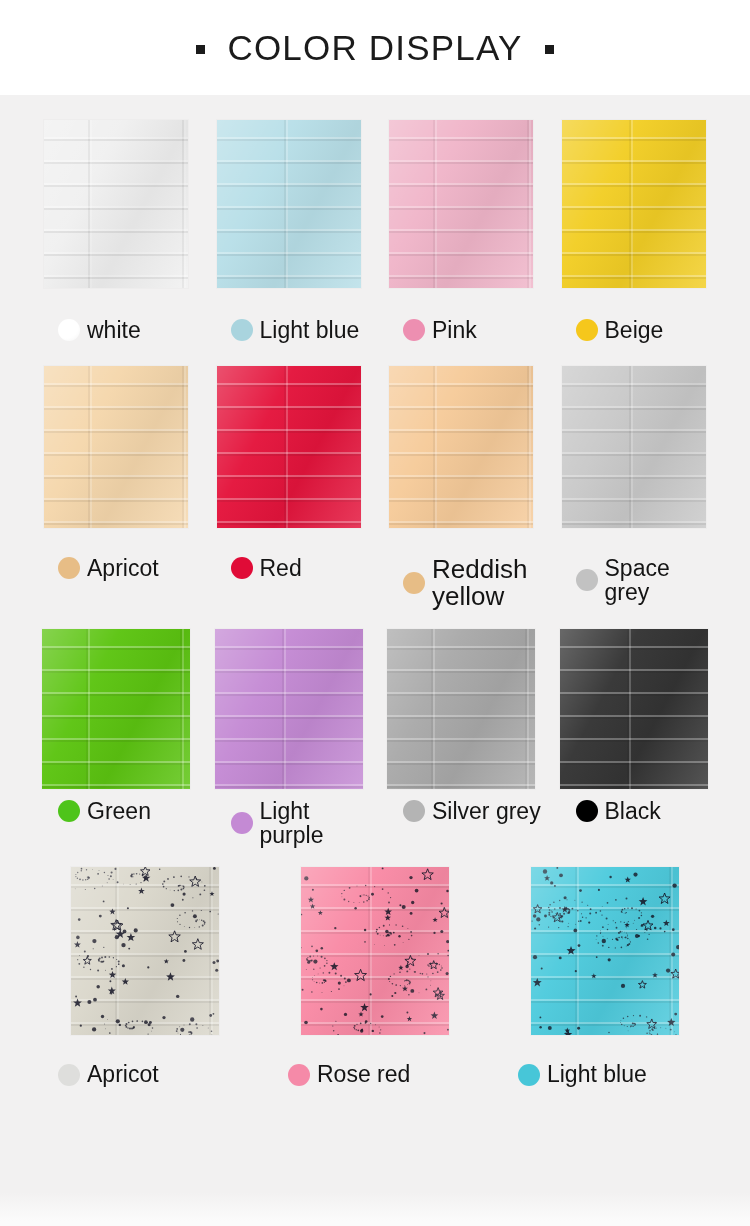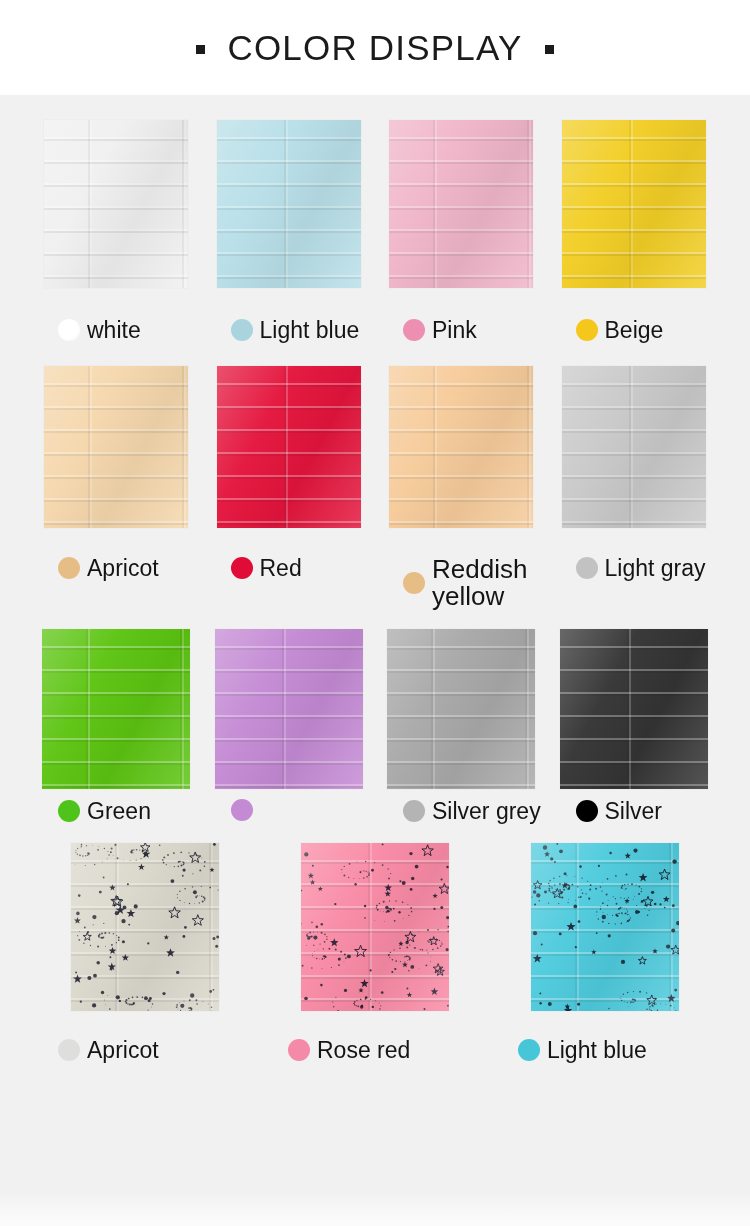--- a/index.html
+++ b/index.html
@@ -260,21 +260,21 @@
 yellow</span>
       </div>
     </div>
     <div class="cell">
       <div class="swatch" style="background: rgb(201, 201, 201);">
         <div class="bricks offset"></div>
         <div class="sheen"></div>
       </div>
       <div class="label">
         <span class="dot" style="background: rgb(194, 194, 194);"></span>
-        <span class="label-text">Light gray</span>
+        <span class="label-text">Space grey</span>
       </div>
     </div>
   </div>
 
   <div class="row row-3">
     <div class="cell">
       <div class="swatch" style="background: rgb(92, 196, 17);">
         <div class="bricks"></div>
         <div class="sheen"></div>
       </div>
@@ -283,40 +283,41 @@
         <span class="label-text">Green</span>
       </div>
     </div>
     <div class="cell">
       <div class="swatch" style="background: rgb(196, 138, 212);">
         <div class="bricks offset"></div>
         <div class="sheen"></div>
       </div>
       <div class="label">
         <span class="dot" style="background: rgb(196, 138, 212);"></span>
+        <span class="label-text">Light purple</span>
       </div>
     </div>
     <div class="cell">
       <div class="swatch" style="background: rgb(169, 169, 169);">
         <div class="bricks"></div>
         <div class="sheen"></div>
       </div>
       <div class="label">
         <span class="dot" style="background: rgb(180, 180, 180);"></span>
         <span class="label-text">Silver grey</span>
       </div>
     </div>
     <div class="cell">
       <div class="swatch" style="background: rgb(52, 52, 52);">
         <div class="bricks offset"></div>
         <div class="sheen"></div>
       </div>
       <div class="label">
         <span class="dot" style="background: rgb(0, 0, 0);"></span>
-        <span class="label-text">Silver</span>
+        <span class="label-text">Black</span>
       </div>
     </div>
   </div>
 
   <div class="row row-4">
     <div class="cell cell-3col">
       <div class="swatch" style="background: rgb(219, 216, 204);">
         <div class="bricks"></div>
         <div class="stars">
             <svg viewBox="0 0 148 168" preserveAspectRatio="none">

